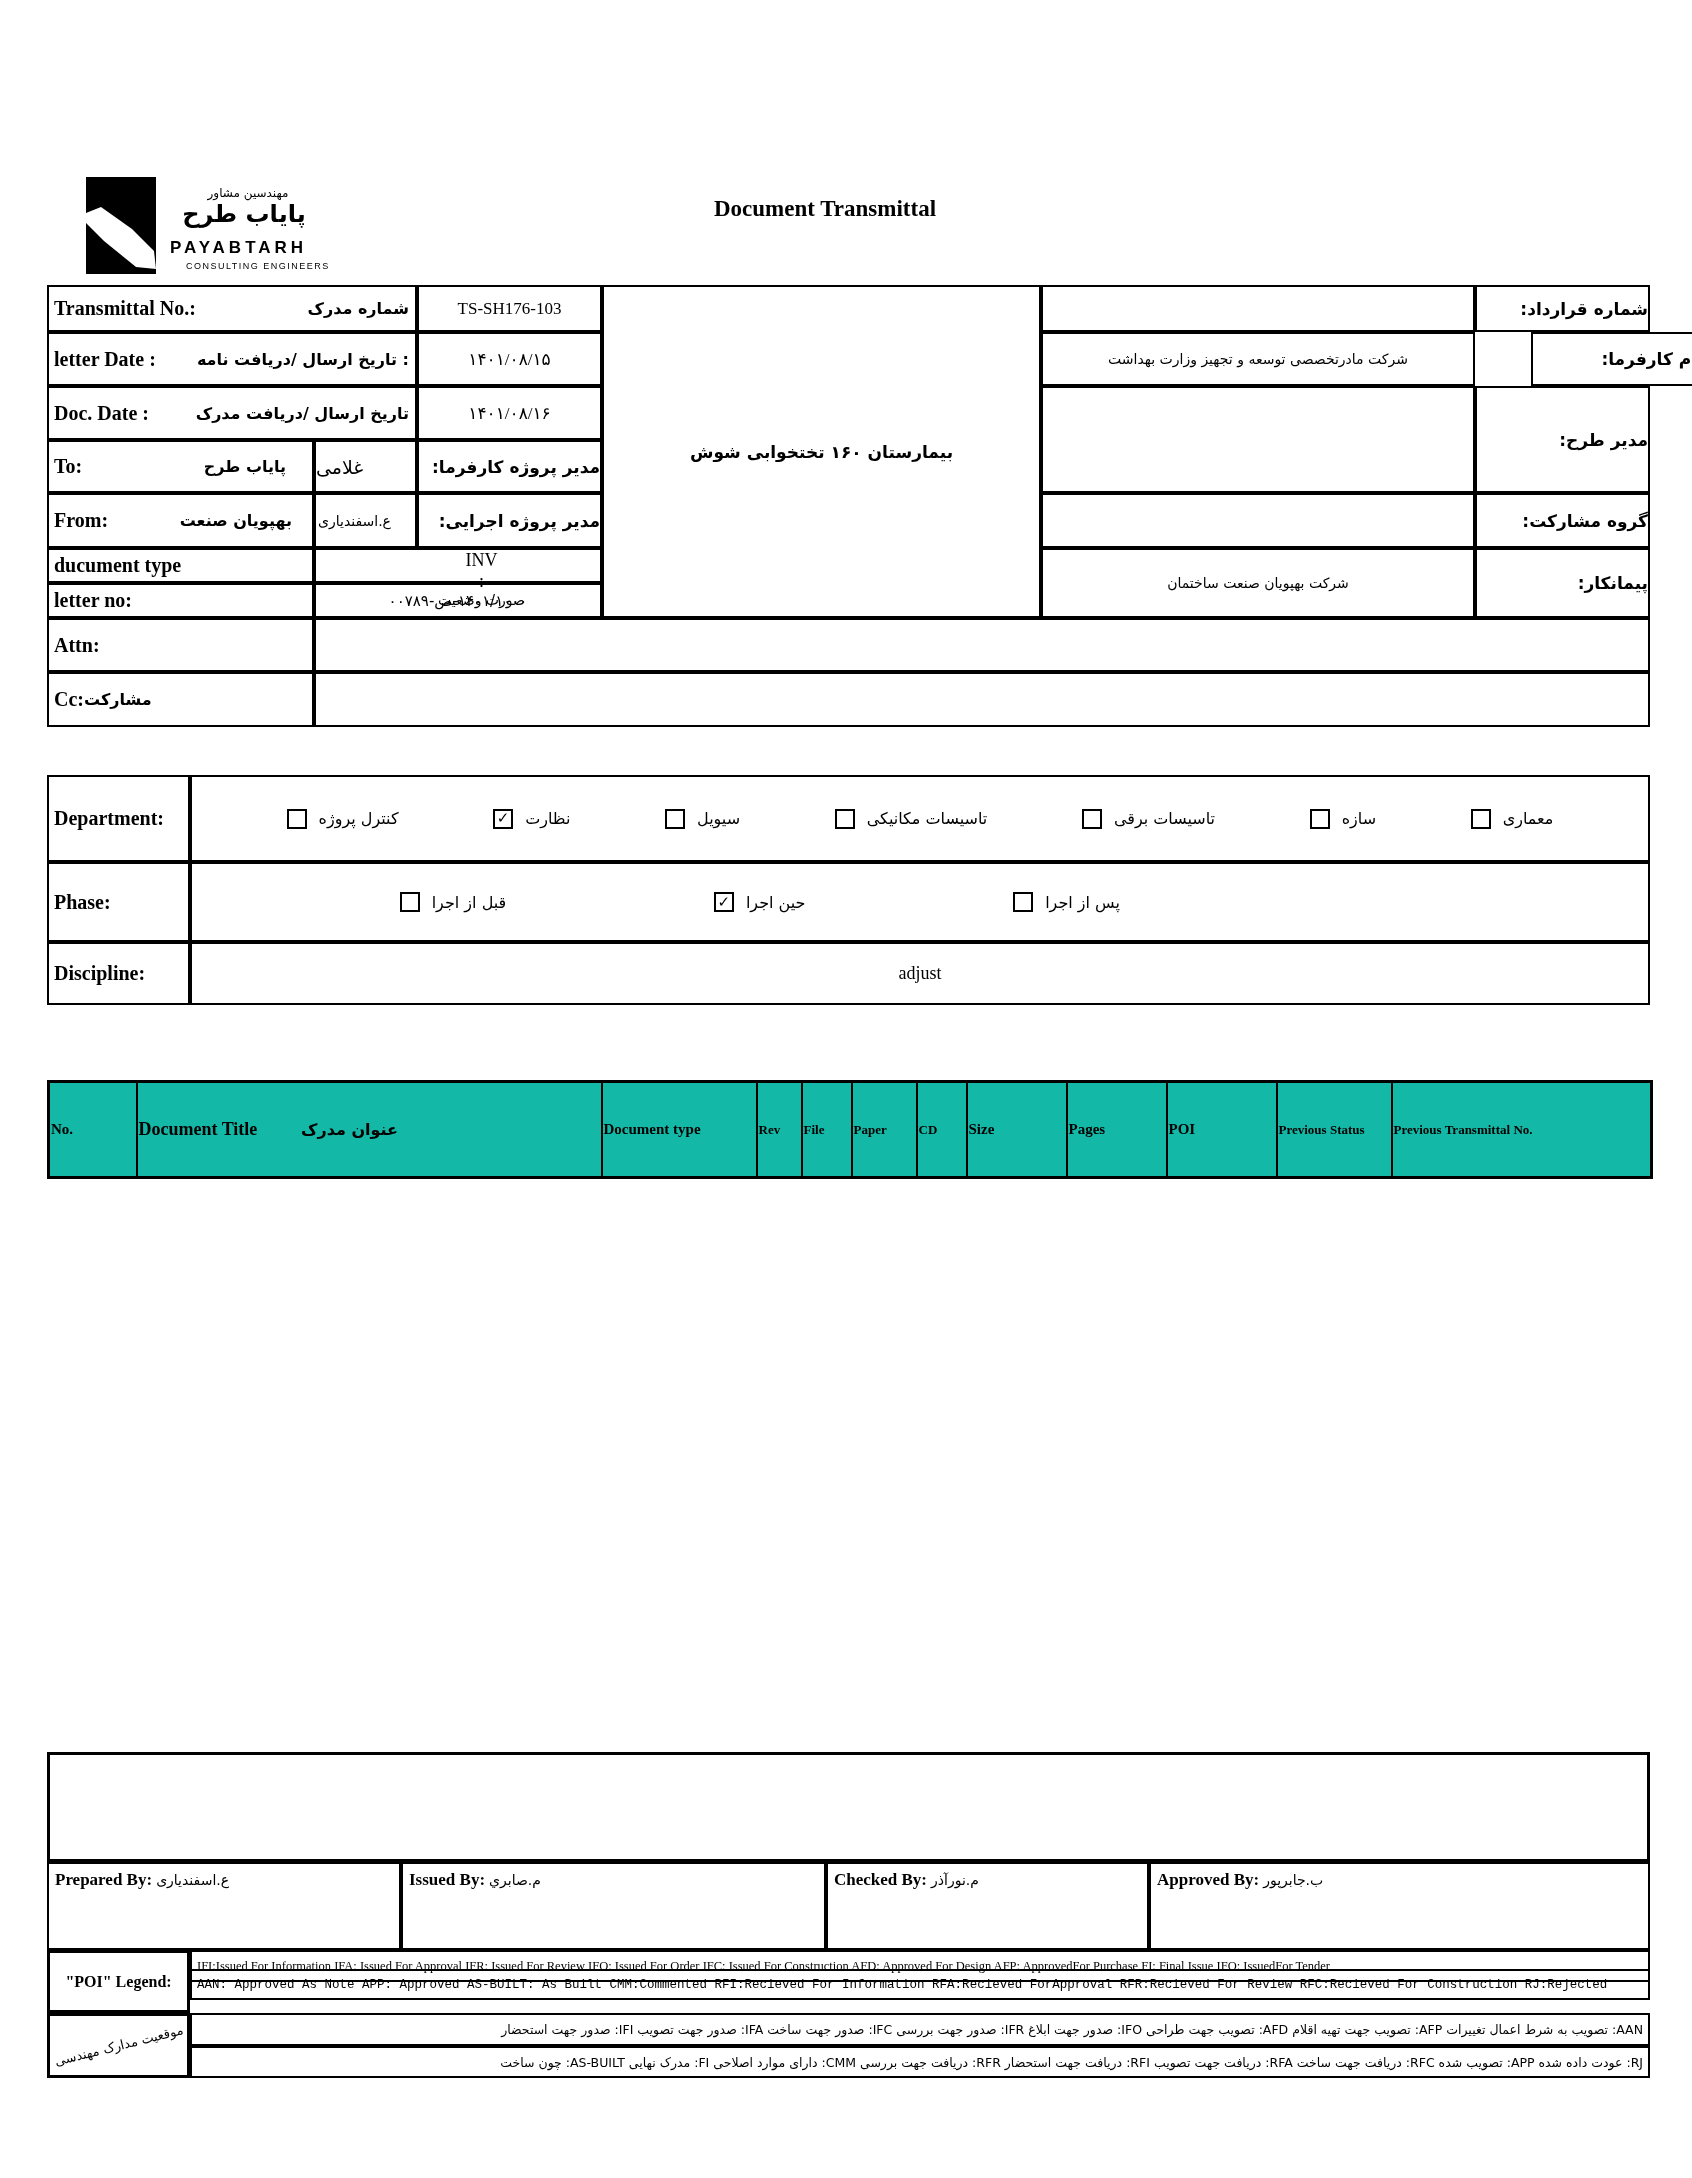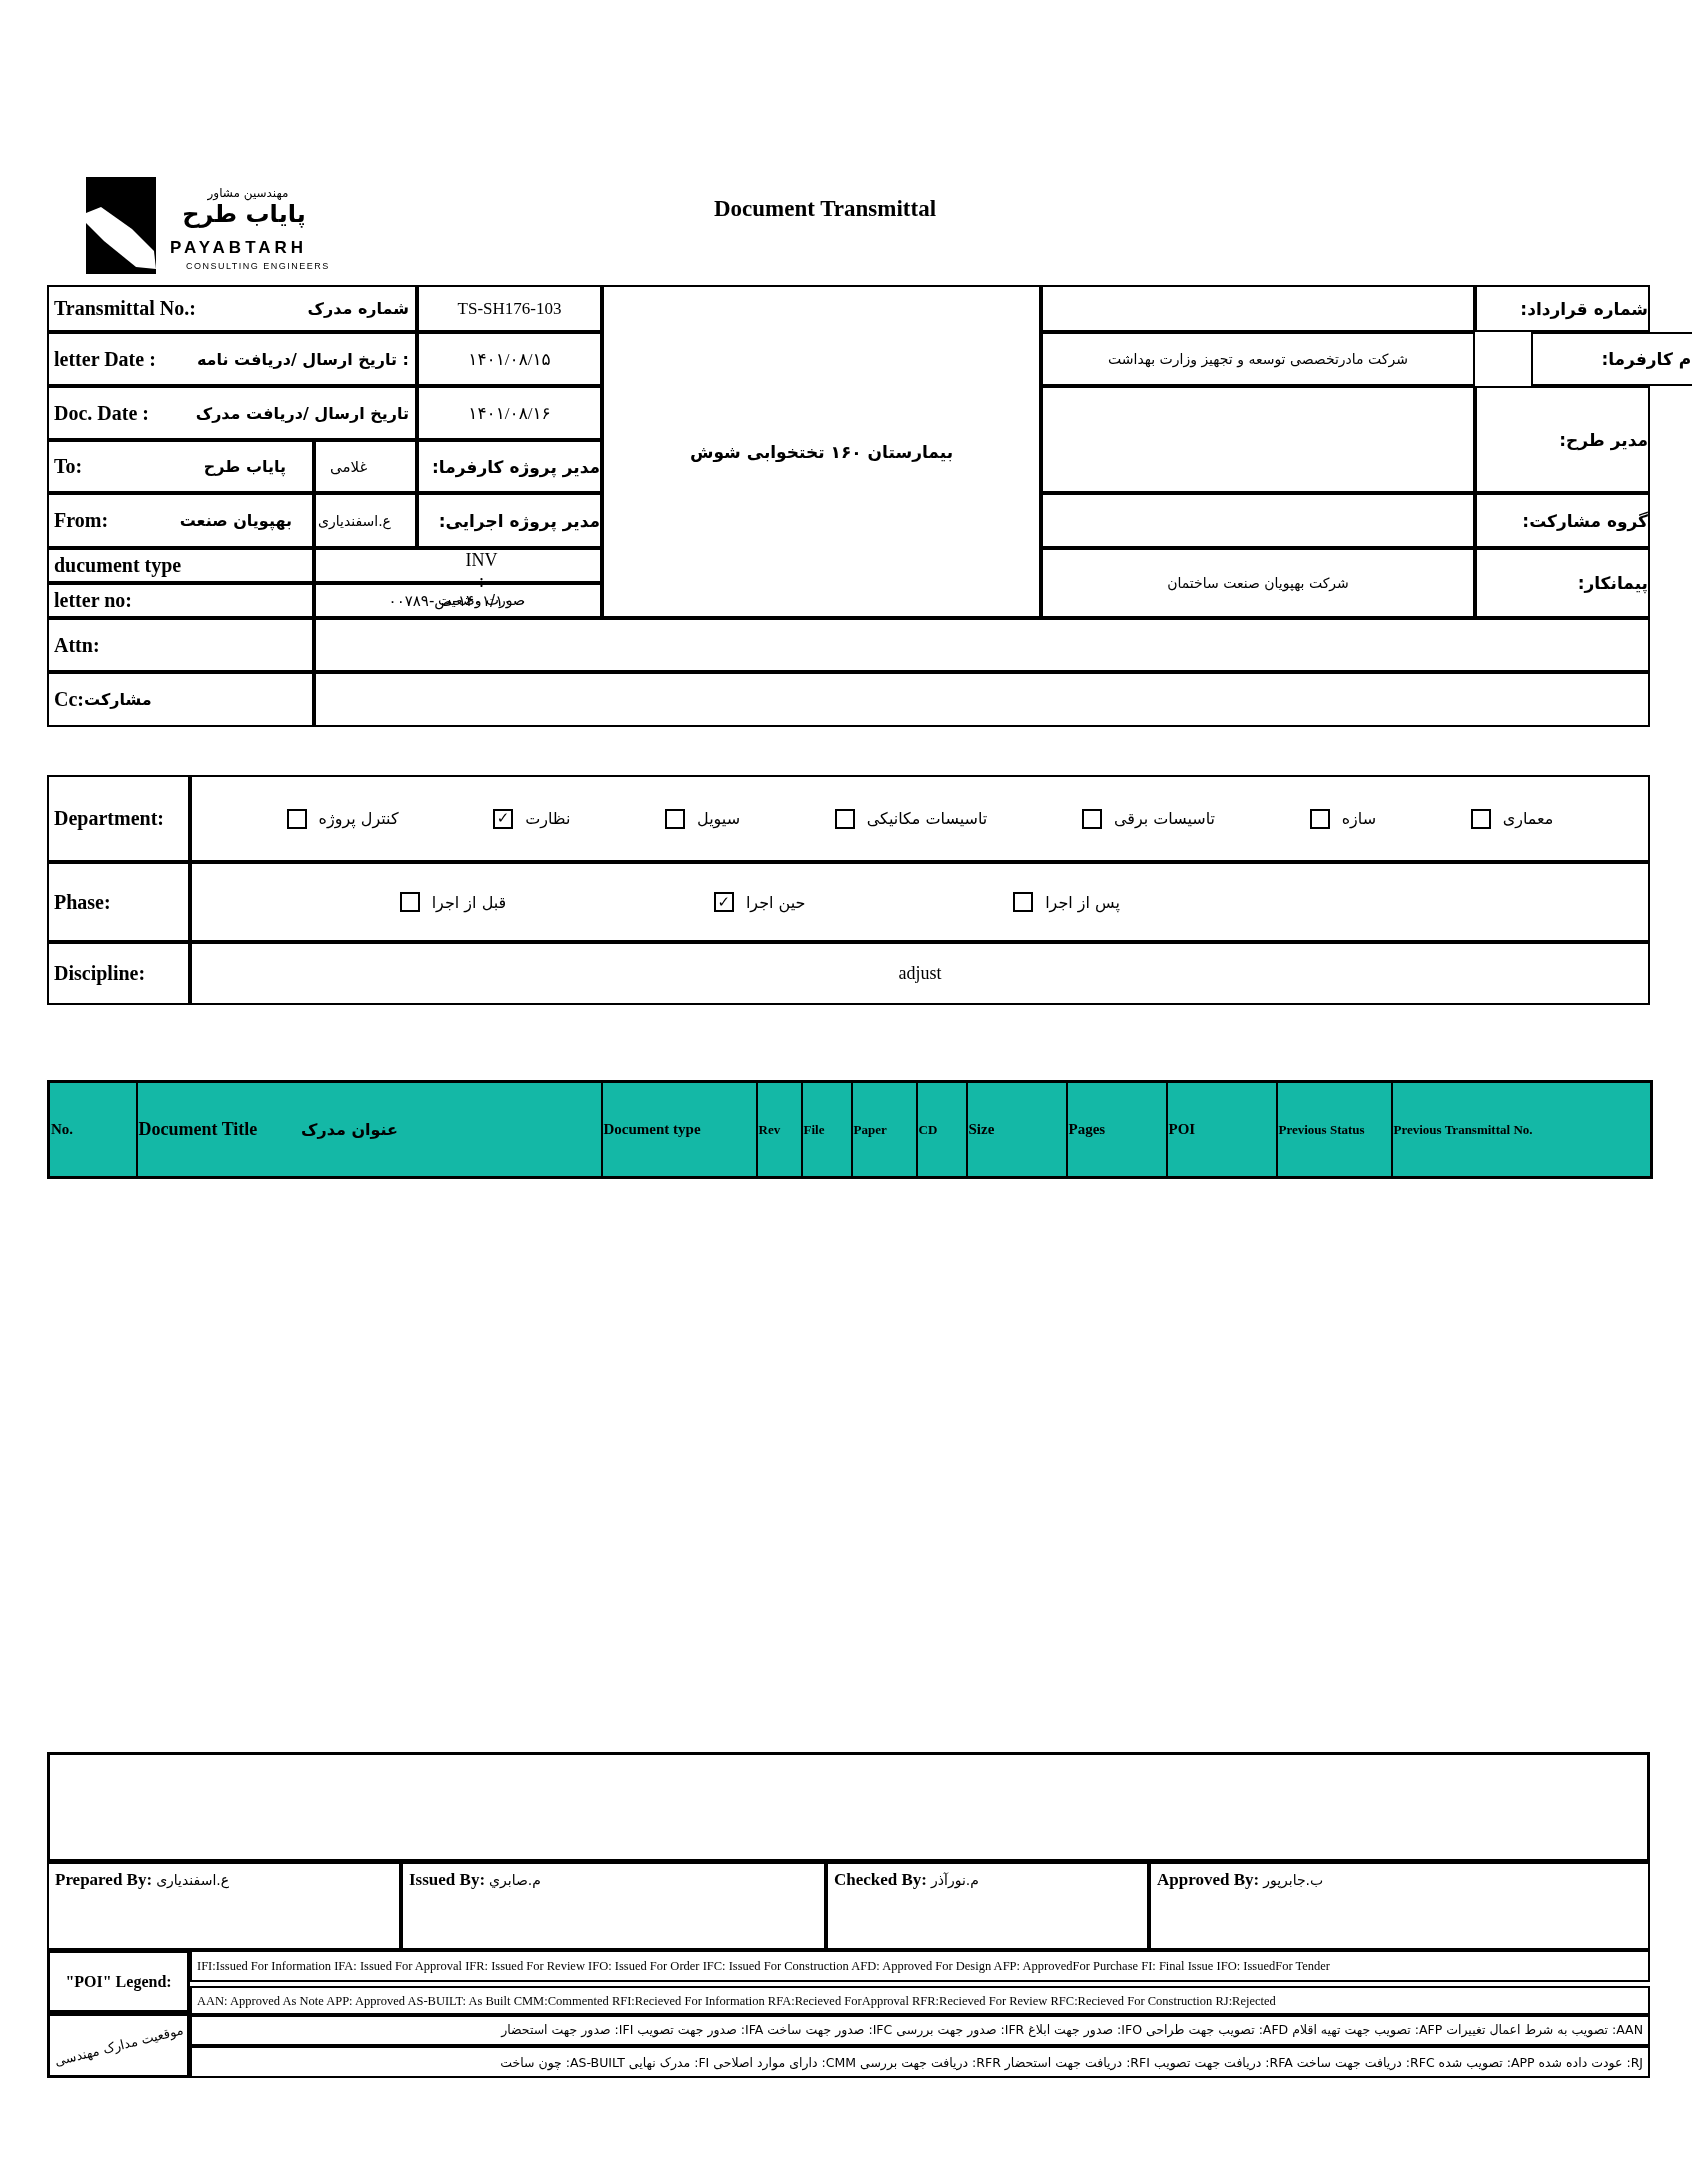--- a/index.html
+++ b/index.html
@@ -87,21 +87,21 @@
       <span class="lblEN">Doc. Date :</span>
       <span class="lblFA fa">تاریخ ارسال /دریافت مدرک</span>
     </div>
     <div class="cell val" style="left:370px;top:101px;width:185px;height:54px;">۱۴۰۱/۰۸/۱۶</div>
 
     <div class="cell" style="left:0;top:155px;width:267px;height:53px;justify-content:space-between;padding-right:20px;">
       <span class="lblEN">To:</span>
       <span class="lblFA fa">پایاب طرح</span>
     </div>
     <div class="cell" style="left:267px;top:155px;width:103px;height:53px;justify-content:flex-start;">
-      <span class="fa" style="font-size:15px;padding-left:14px;">غلامی</span>
+      <span class="fa" style="font-size:19px;padding-left:0;">غلامی</span>
     </div>
     <div class="cell rtl-left" style="left:370px;top:155px;width:185px;height:53px;">
       <span class="fa rlabel">مدیر پروژه کارفرما:</span>
     </div>
 
     <div class="cell" style="left:0;top:208px;width:267px;height:55px;justify-content:space-between;padding-right:14px;">
       <span class="lblEN">From:</span>
       <span class="lblFA fa">بهپویان صنعت</span>
     </div>
     <div class="cell" style="left:267px;top:208px;width:103px;height:55px;justify-content:flex-start;">
@@ -289,21 +289,21 @@
       <span class="siglab">Approved By:</span>
       <span class="sigval">ب.جابرپور</span>
     </div>
   </div>
 
   <div class="abs" style="left:47px;top:1950px;width:1603px;height:63px;">
     <div class="cell thick" style="left:0;top:0;width:143px;height:63px;justify-content:center;">
       <span style="font-size:16px;font-weight:bold;">"POI" Legend:</span>
     </div>
     <div class="legline" style="left:143px;top:0;width:1460px;height:32px;">IFI:Issued For Information  IFA: Issued For Approval  IFR: Issued For Review   IFO: Issued For Order  IFC: Issued For Construction AFD: Approved For Design AFP: ApprovedFor Purchase  FI: Final Issue  IFO: IssuedFor Tender</div>
-    <div class="legline" style="left:143px;top:36px;width:1460px;height:31px;">AAN: Approved As Note  APP: Approved  AS-BUILT: As Built CMM:Commented  RFI:Recieved For Information   RFA:Recieved ForApproval   RFR:Recieved For Review  RFC:Recieved For Construction  RJ:Rejected</div>
+    <div class="legline" style="left:143px;top:19px;width:1460px;height:31px;font-family:Liberation Mono, monospace;">AAN: Approved As Note  APP: Approved  AS-BUILT: As Built CMM:Commented  RFI:Recieved For Information   RFA:Recieved ForApproval   RFR:Recieved For Review  RFC:Recieved For Construction  RJ:Rejected</div>
   </div>
 
   <div class="abs" style="left:47px;top:2013px;width:1603px;height:65px;">
     <div class="cell thick" style="left:0;top:0;width:143px;height:65px;justify-content:center;">
       <span class="rot">موقعیت مدارک مهندسی</span>
     </div>
     <div class="legline falegline" style="left:143px;top:0;width:1460px;height:33px;">AAN: تصویب به شرط اعمال تغییرات      AFP: تصویب جهت تهیه اقلام      AFD: تصویب جهت طراحی      IFO: صدور جهت ابلاغ      IFR: صدور جهت بررسی      IFC: صدور جهت ساخت      IFA: صدور جهت تصویب      IFI: صدور جهت استحضار</div>
     <div class="legline falegline" style="left:143px;top:33px;width:1460px;height:32px;">RJ: عودت داده شده      APP: تصویب شده      RFC: دریافت جهت ساخت      RFA: دریافت جهت تصویب      RFI: دریافت جهت استحضار      RFR: دریافت جهت بررسی      CMM: دارای موارد اصلاحی      FI: مدرک نهایی      AS-BUILT: چون ساخت</div>
   </div>
 

